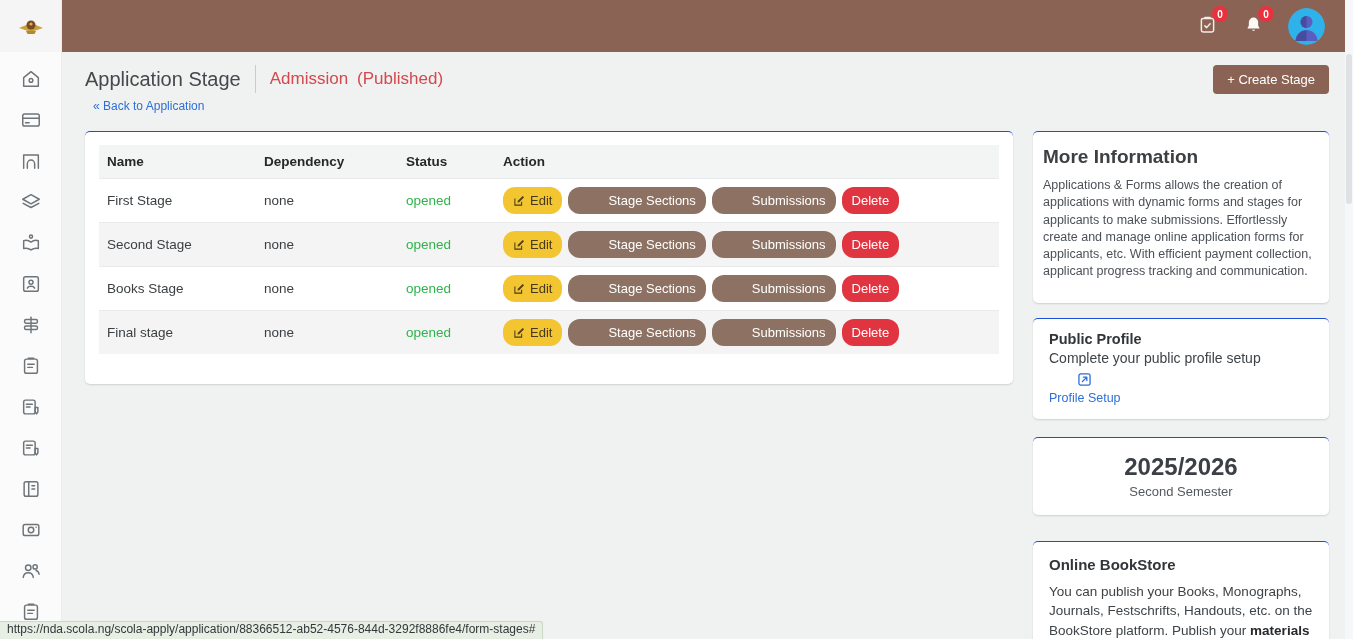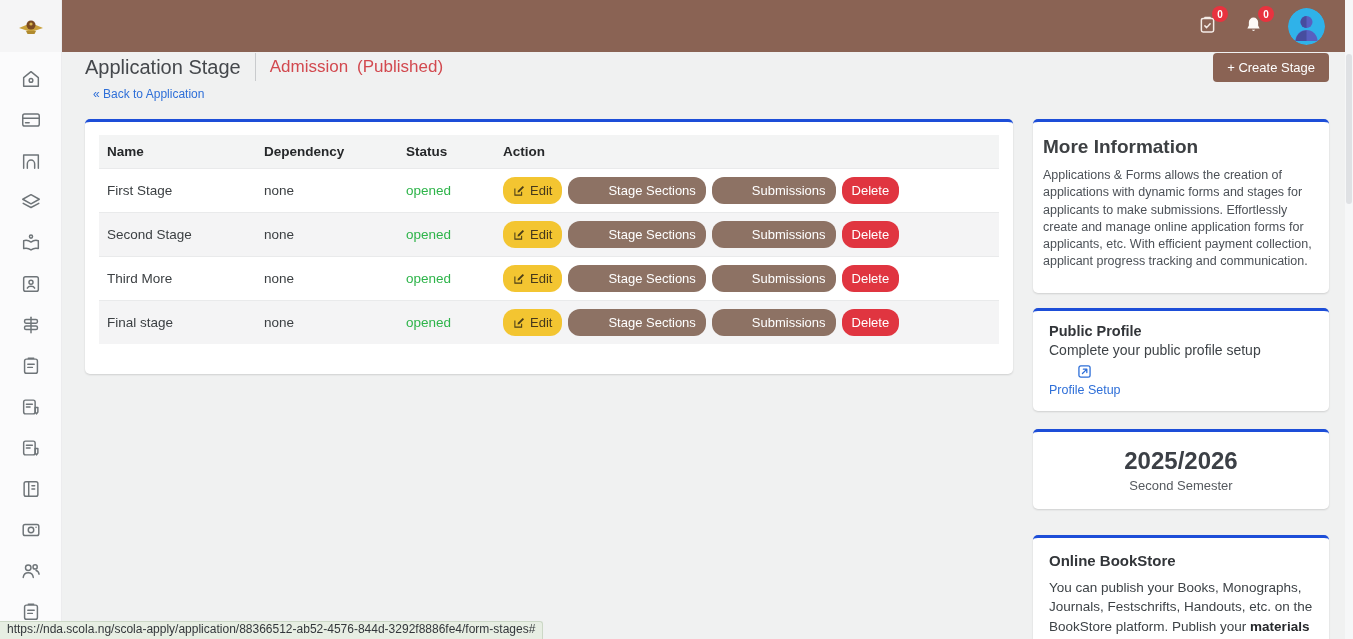--- a/index.html
+++ b/index.html
@@ -21,31 +21,31 @@
   .top-right { margin-left:auto; display:flex; align-items:center; gap:24px; }
   .icon-badge { position:relative; width:22px; height:24px; background:none; border:none; cursor:pointer; color:#f4ece7; padding:0; }
   .badge { position:absolute; top:-8px; right:-10px; background:#e8333f; color:#fff; font-size:10px; font-weight:700; min-width:16px; height:16px; border-radius:8px; display:flex; align-items:center; justify-content:center; padding:0 4px; }
   .avatar { width:37px; height:37px; border-radius:50%; overflow:hidden; border:none; padding:0; background:none; cursor:pointer; }
 
   
   .scroll-strip { position:absolute; right:0; top:0; width:8px; height:639px; background:#f6f7f8; z-index:6; }
   .scroll-thumb { position:absolute; top:54px; left:1px; right:1px; height:150px; background:#dfe1e4; border-radius:4px; }
 
   
-  .main { position:absolute; left:62px; top:40px; width:1283px; height:587px; padding:12px 16px 0 23px; }
+  .main { position:absolute; left:62px; top:52px; width:1283px; height:587px; padding:12px 16px 0 23px; }
   .page-head { display:flex; justify-content:space-between; align-items:flex-start; }
   .titles { display:flex; align-items:center; gap:14px; height:30px; }
   .page-title { font-size:20px; font-weight:500; color:#45484c; }
   .vdiv { width:1px; height:28px; background:#c9cbcd; }
   .subtitle { font-size:17px; font-weight:500; color:#d2494f; display:flex; gap:9px; }
   .back-link { display:inline-block; margin:5px 0 0 8px; font-size:12px; font-weight:500; color:#2e6fd8; text-decoration:none; }
   .create-btn { background:#8a6354; color:#fff; border:none; border-radius:4px; font-size:13px; height:29px; padding:0 14px; cursor:pointer; font-family:inherit; margin-top:1px; }
 
   .content { display:flex; gap:20px; margin-top:17px; align-items:flex-start; }
-  .card { background:#fff; border-top:3px solid #1d4ed8; border-radius:5px; box-shadow:0 1px 2px rgba(0,0,0,.14); }
+  .card { background:#fff; border-top:1px solid #1d4ed8; border-radius:5px; box-shadow:0 1px 2px rgba(0,0,0,.14); }
 
   
   .table-card { flex:0 0 928px; padding:13px 14px 30px; }
   table { width:100%; border-collapse:collapse; font-size:13.5px; }
   thead tr { background:#f3f4f4; }
   th { text-align:left; font-weight:700; color:#26282a; padding:9px 8px; }
   th.c-name,  td.c-name  { width:157px; }
   th.c-dep,   td.c-dep   { width:142px; }
   th.c-status,td.c-status{ width:97px; }
   tbody tr { border-top:1px solid #e9eaeb; }
@@ -279,21 +279,21 @@
                     </svg>
                     <span>Edit</span>
                   </button>
               <button class="btn btn-brown">Stage Sections</button>
               <button class="btn btn-brown">Submissions</button>
               <button class="btn btn-red">Delete</button>
             </div>
               </td>
           </tr>
           <tr>
-            <td class="c-name">Third More</td>
+            <td class="c-name">Books Stage</td>
             <td class="c-dep">none</td>
             <td class="c-status"><span>opened</span></td>
             <td>
                 <div class="actions">
               <button class="btn btn-edit">
                     <svg width="12" height="12" viewBox="0 0 16 16">
                       <path d="M2.5 4.5v9h9V9" fill="none" stroke="#4a3d18" stroke-width="1.4"></path>
                       <path d="M6 10l.5-2.2L13 1.3 14.7 3 8.2 9.5z" fill="#4a3d18"></path>
                     </svg>
                     <span>Edit</span>

